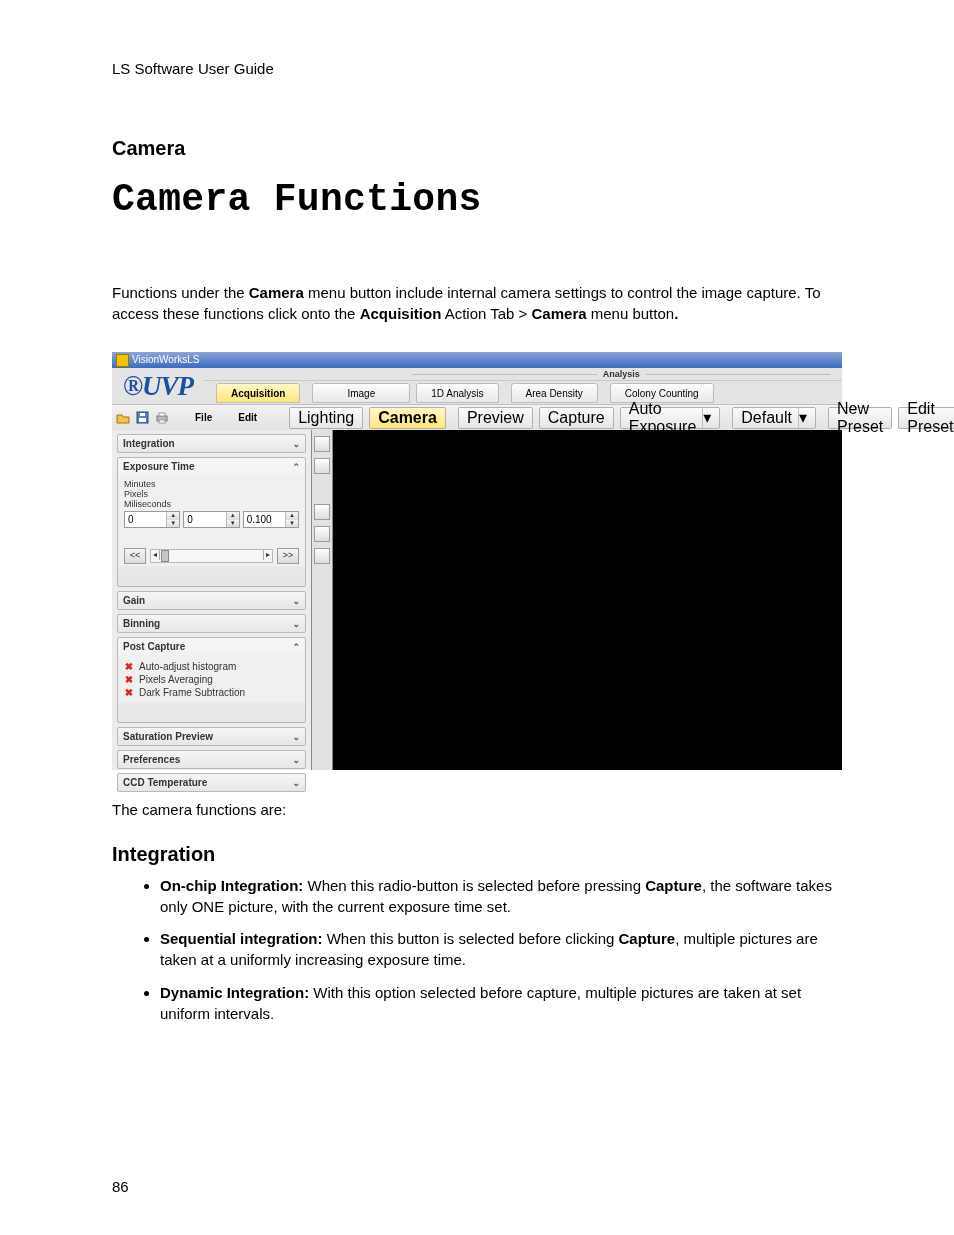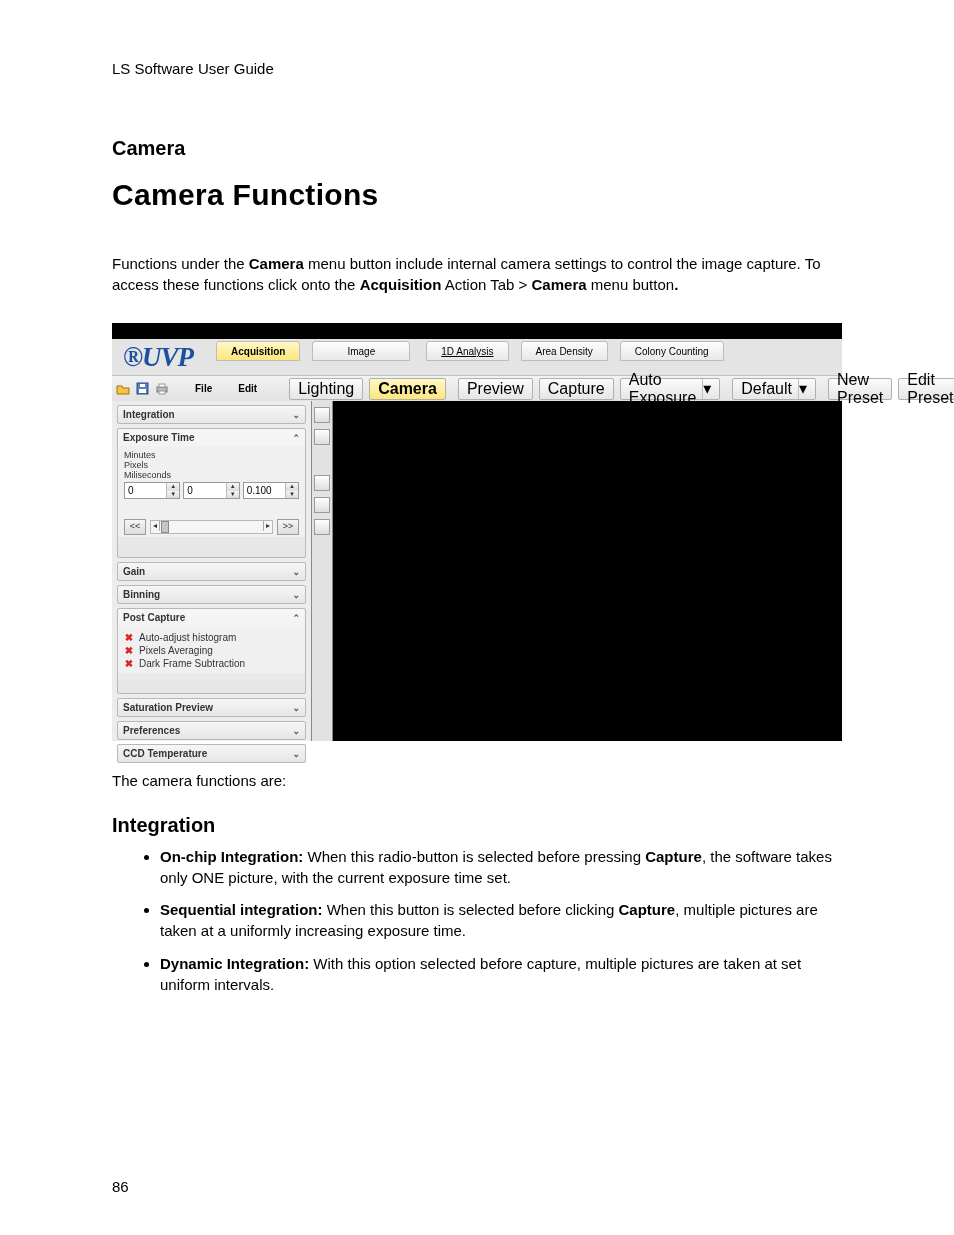--- a/index.html
+++ b/index.html
@@ -15,24 +15,24 @@
   .doc-header {
     font-size: 15px;
     margin-bottom: 60px;
   }
   h2.section {
     font-size: 20px;
     font-weight: bold;
     margin: 0 0 18px 0;
   }
   h1.title {
-    font-family: Liberation Sans, sans-serif;
-    font-size: 30px;
+    font-family: Liberation Mono, monospace;
+    font-size: 38px;
     font-weight: 900;
-    margin: 0 0 42px 0;
+    margin: 0 0 62px 0;
     letter-spacing: 0.3px;
   }
   p.intro { margin: 0 0 4px 0; line-height: 1.38; }
   h3.sub {
     font-size: 20px;
     font-weight: bold;
     margin: 22px 0 10px 0;
   }
   ul.funclist {
     margin: 8px 0 0 0;
@@ -330,33 +330,43 @@
 <div class="doc-header">LS Software User Guide</div>
 
 <h2 class="section">Camera</h2>
 <h1 class="title">Camera Functions</h1>
 
 <p class="intro">
   <span>Functions under the </span><b>Camera</b><span> menu button include internal camera settings to control the image capture. To access these functions click onto the </span><b>Acquisition</b><span> Action Tab &gt; </span><b>Camera</b><span> menu button</span><b>.</b>
 </p>
 
 <div class="app">
+  <div class="titlebar">
+    <div class="appicon"></div>
+    <span>VisionWorksLS</span>
+  </div>
   <div class="app-inner">
 
     <div class="ribbon1">
       <div class="logo">
         <span class="logo-text">
           <span style="font-style:normal;">®</span><span>UVP</span>
         </span>
       </div>
       <div class="ribbon1-right">
+        <div class="analysis-row">
+          <div class="hr" style="visibility:hidden;max-width:290px;"></div>
+          <div class="hr"></div>
+          <span>Analysis</span>
+          <div class="hr"></div>
+        </div>
         <div class="maintabs">
           <div class="mtab active">Acquisition</div>
           <div class="mtab" style="padding:0 34px;">Image</div>
-          <div class="mtab" style="margin-left:16px;text-decoration:underline;">1D Analysis</div>
+          <div class="mtab" style="margin-left:6px;">1D Analysis</div>
           <div class="mtab">Area Density</div>
           <div class="mtab">Colony Counting</div>
         </div>
       </div>
     </div>
 
     <div class="toolbar">
       <div class="tb-ico">
         <svg width="14" height="12" viewBox="0 0 14 12">
             <path d="M1 3 h5 l1 2 h6 v6 h-12 z" fill="#f5c24a" stroke="#a07400"></path>

